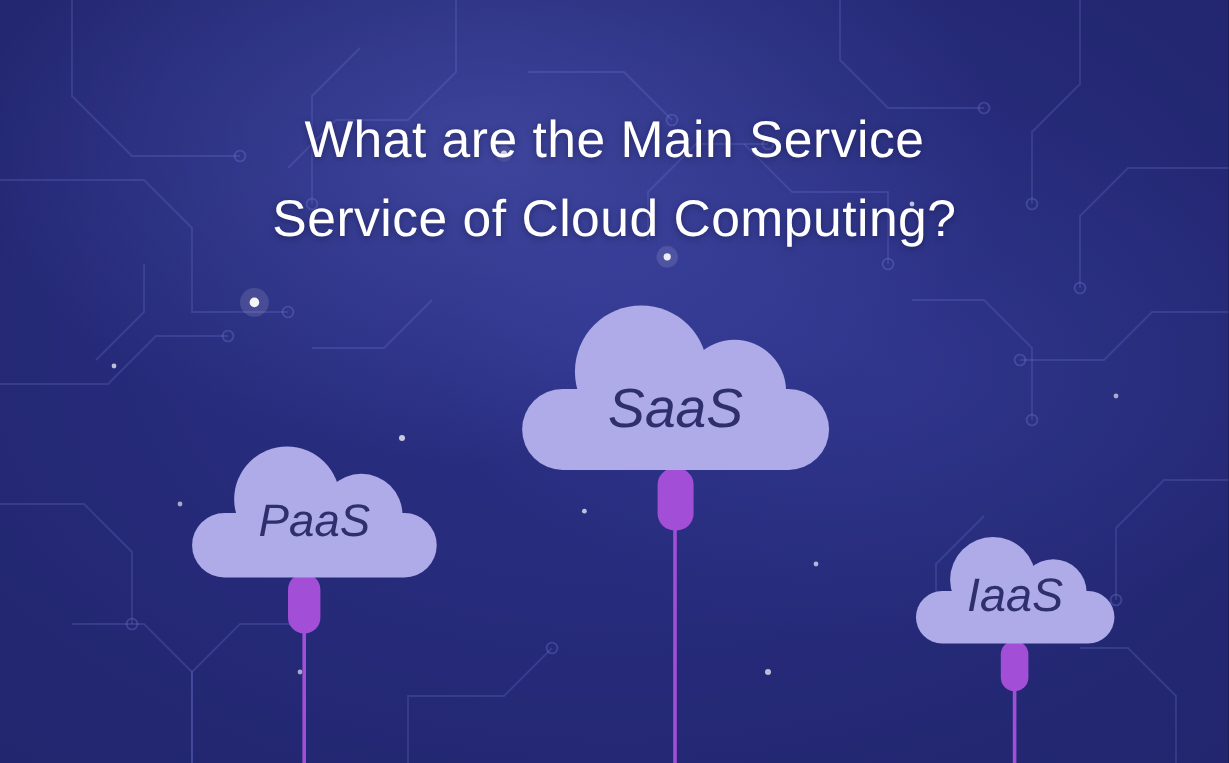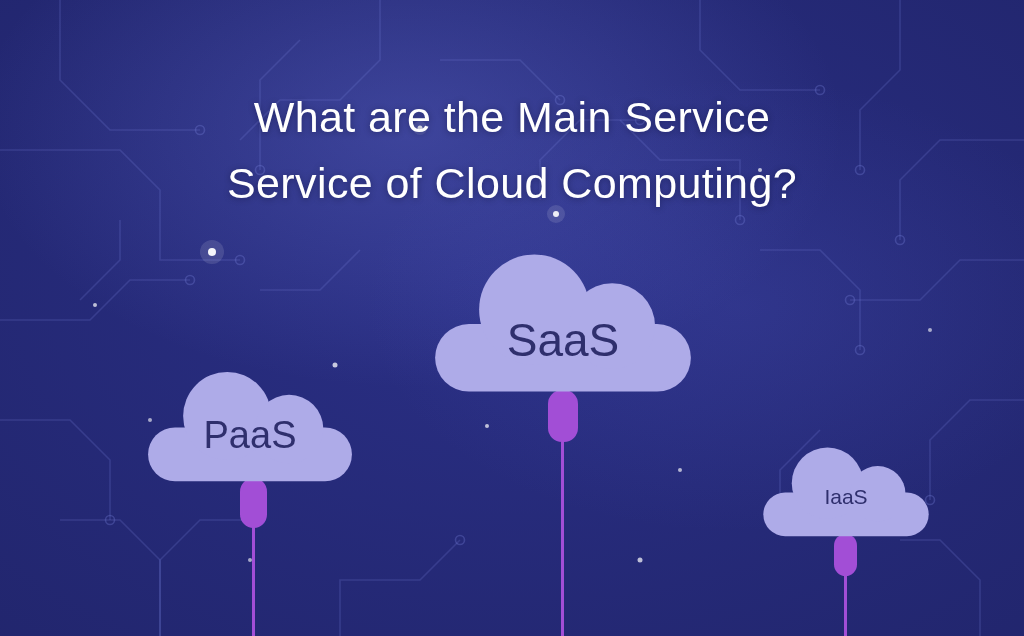--- a/index.html
+++ b/index.html
@@ -21,28 +21,28 @@
     text-align:center;color:var(--title-text,#ffffff);
     font-size:43px;font-weight:500;letter-spacing:.4px;line-height:66px;
     text-shadow:0 1px 6px rgba(0,0,30,.35);
   }
   .cloud{position:absolute;color:var(--cloud,#aeabe8);}
   .cloud svg{position:absolute;inset:0;width:100%;height:100%;z-index:2;}
   .cloud-label{
     position:absolute;left:50%;z-index:3;
     transform:translate(-50%,-50%);
     color:var(--cloud-text,#2f2f6d);
-    font-weight:500;white-space:nowrap;
+    font-weight:500;white-space:nowrap;font-style:italic;
   }
   .cloud.saas{left:430px;top:243px;width:266px;height:156px;}
   .cloud.saas .cloud-label{top:62%;font-size:46px;}
-  .cloud.paas{left:144px;top:362px;width:212px;height:126px;}
+  .cloud.paas{left:156px;top:362px;width:212px;height:126px;}
   .cloud.paas .cloud-label{top:58%;font-size:38px;}
   .cloud.iaas{left:760px;top:438px;width:172px;height:105px;}
-  .cloud.iaas .cloud-label{top:56%;font-size:21px;}
+  .cloud.iaas .cloud-label{top:56%;font-size:39px;}
   .peg{
     position:absolute;z-index:1;border-radius:14px;
     background:var(--stem,#a24ed6);
   }
   .peg.saas{left:548px;top:390px;width:30px;height:52px;}
   .peg.paas{left:240px;top:478px;width:27px;height:50px;}
   .peg.iaas{left:834px;top:534px;width:23px;height:42px;}
   .string{
     position:absolute;z-index:0;width:3px;
     background:var(--stem,#a24ed6);

